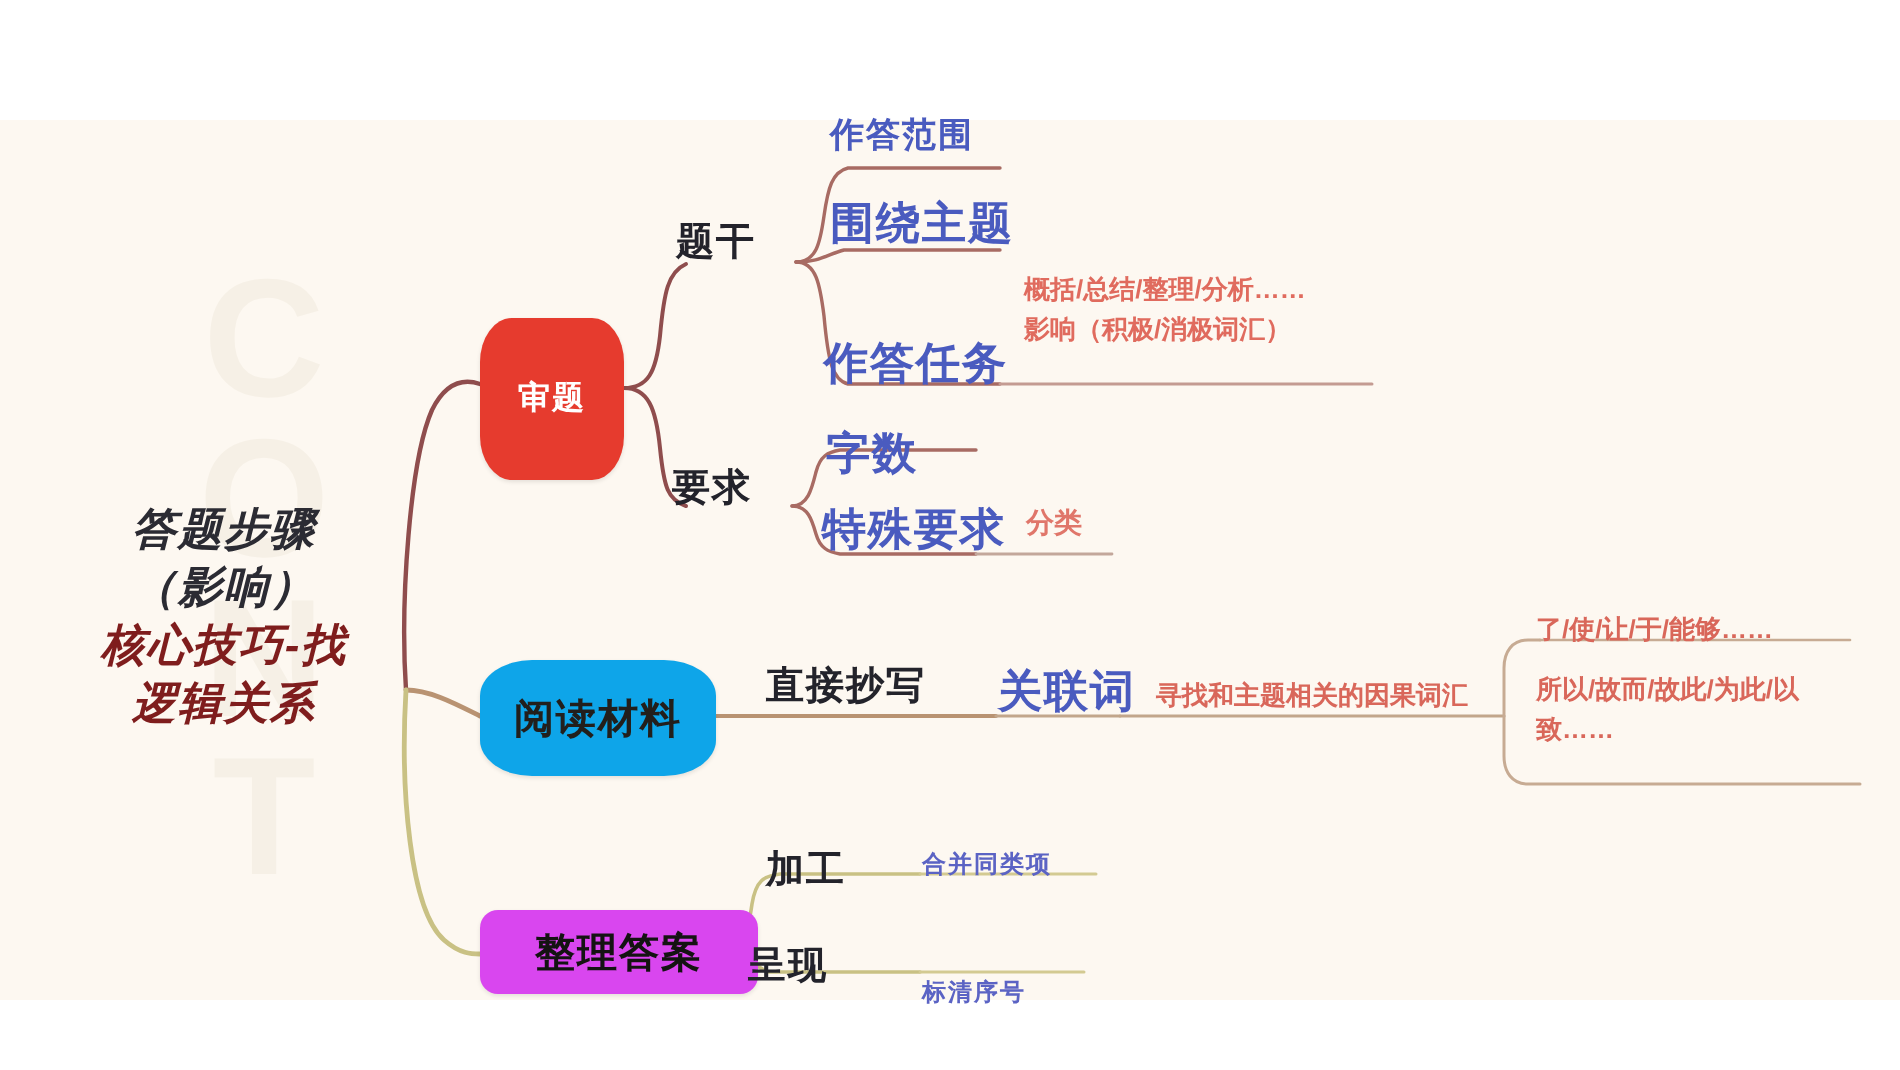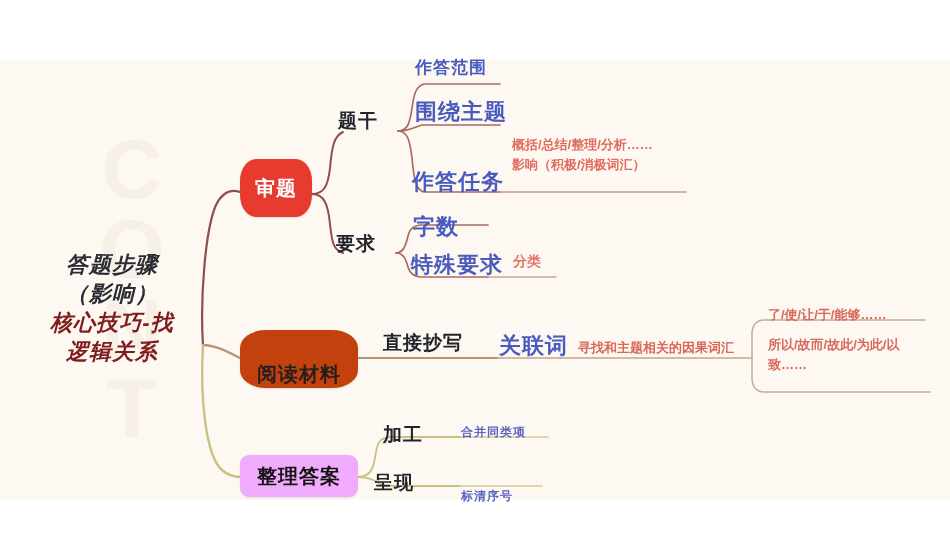--- a/index.html
+++ b/index.html
@@ -25,29 +25,29 @@
   .root-dark{color:#2b2b33;font-size:22px;font-weight:bold;letter-spacing:1px;}
   .root-orange{color:#7f1d1d;font-size:22px;font-weight:bold;letter-spacing:1px;}
 
   
   .mnode{
     position:absolute;display:flex;align-items:center;justify-content:center;
     font-weight:bold;letter-spacing:1px;white-space:nowrap;
     box-shadow:0 1px 2px rgba(0,0,0,.10);
   }
   #node-shenti{
-    left:240px;top:159px;width:72px;height:58px;background:#e63b2e;color:#ffffff;
-    font-size:20px;border-radius:16px/22px;
+    left:240px;top:159px;width:72px;height:81px;background:#e63b2e;color:#ffffff;
+    font-size:16px;border-radius:16px/22px;
   }
   #node-yuedu{
-    left:240px;top:330px;width:118px;height:58px;background:#c2410c;color:#221f1c;
-    font-size:20px;border-radius:26px/18px;align-items:flex-end;
+    left:240px;top:330px;width:118px;height:58px;background:#0ea5e9;color:#221f1c;
+    font-size:20px;border-radius:26px/18px;
   }
   #node-zhengli{
-    left:240px;top:455px;width:118px;height:42px;background:#f0abfc;color:#141312;
+    left:240px;top:455px;width:139px;height:42px;background:#d946ef;color:#141312;
     font-size:20px;border-radius:9px;
   }
 
   
   .lbl2{position:absolute;color:#23232b;font-size:19px;font-weight:bold;letter-spacing:1px;white-space:nowrap;}
   
   .lbl3{position:absolute;color:#4a5bbf;font-size:22px;font-weight:bold;letter-spacing:1px;white-space:nowrap;}
   .lbl3b{position:absolute;color:#5b63c4;font-size:12px;font-weight:bold;letter-spacing:1px;white-space:nowrap;}
   
   .lblred{position:absolute;color:#e06b5e;font-size:13px;font-weight:bold;letter-spacing:0px;white-space:nowrap;line-height:1.55;}

